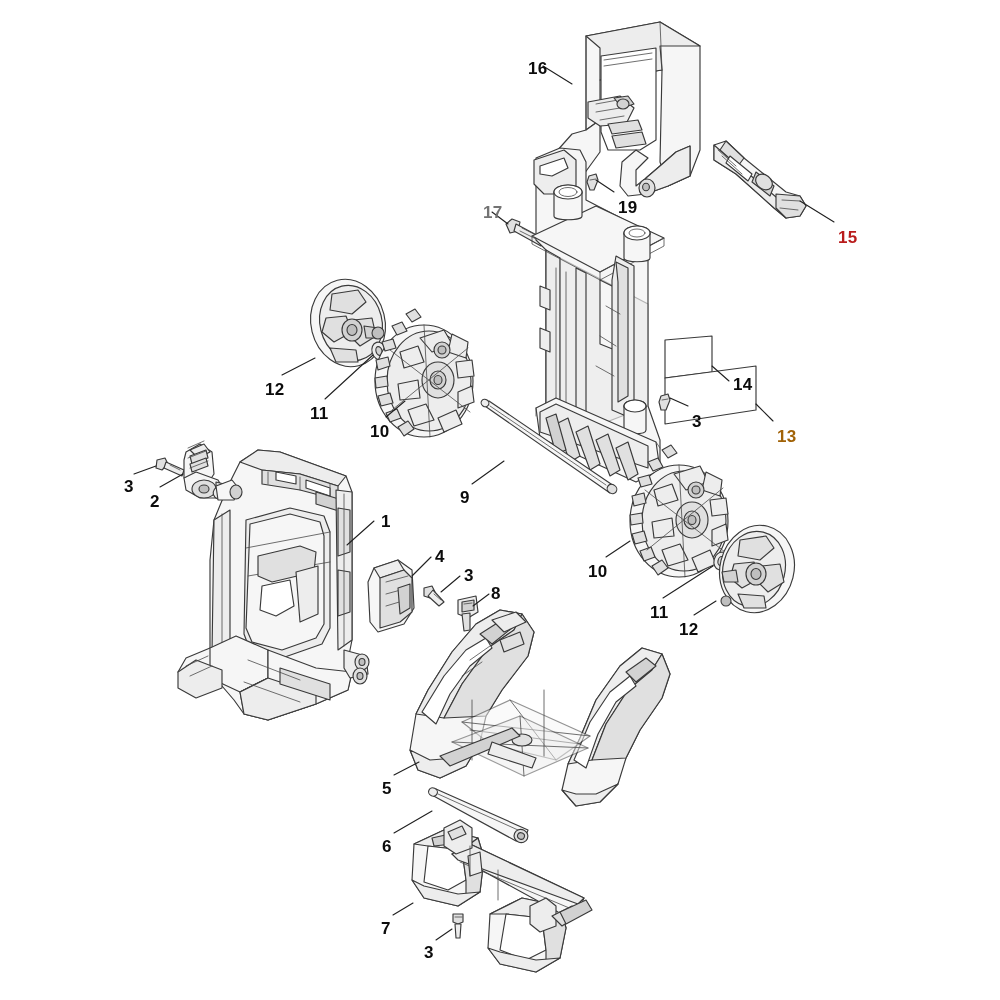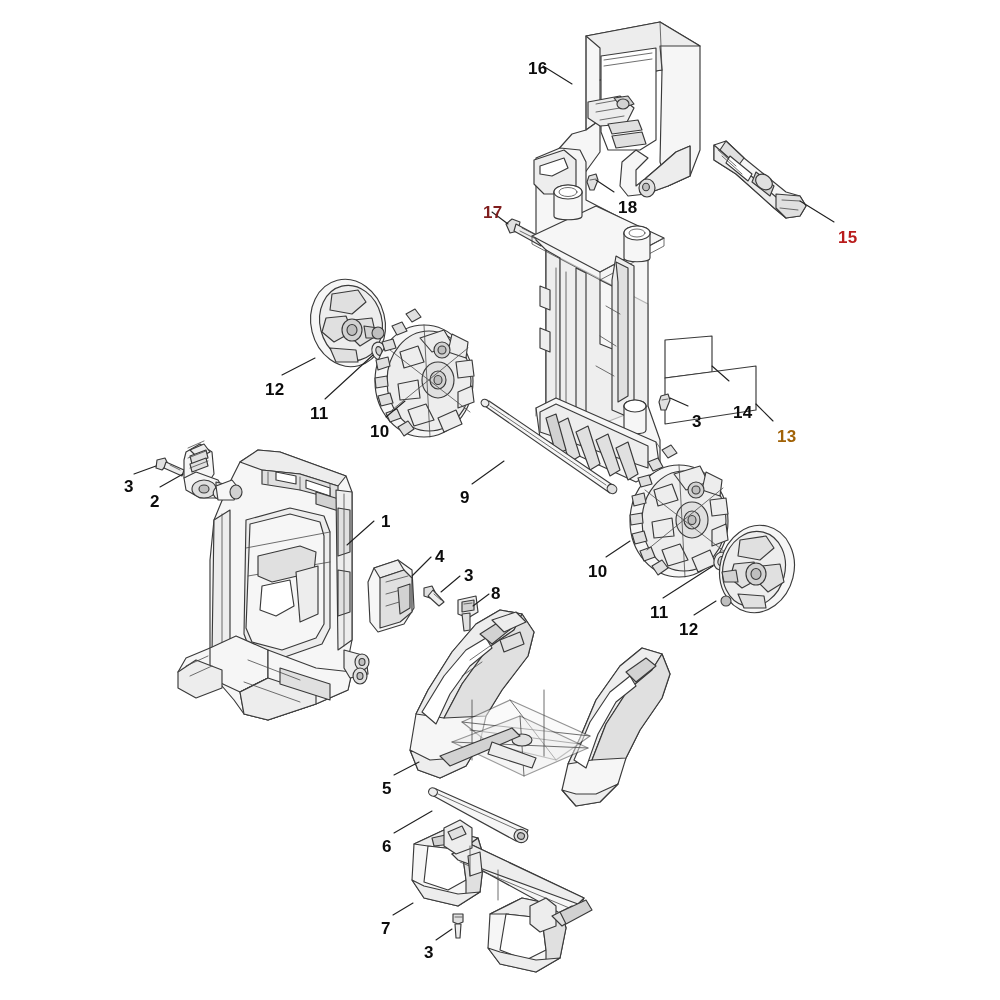--- a/index.html
+++ b/index.html
@@ -488,21 +488,21 @@
       <div class="callout-label" style="left: 381px; top: 920px; color: rgb(12, 12, 12);">7</div>
       <div class="callout-label" style="left: 424px; top: 944px; color: rgb(12, 12, 12);">3</div>
       <div class="callout-label" style="left: 460px; top: 489px; color: rgb(12, 12, 12);">9</div>
       <div class="callout-label" style="left: 370px; top: 423px; color: rgb(12, 12, 12);">10</div>
       <div class="callout-label" style="left: 310px; top: 405px; color: rgb(12, 12, 12);">11</div>
       <div class="callout-label" style="left: 265px; top: 381px; color: rgb(12, 12, 12);">12</div>
       <div class="callout-label" style="left: 588px; top: 563px; color: rgb(12, 12, 12);">10</div>
       <div class="callout-label" style="left: 650px; top: 604px; color: rgb(12, 12, 12);">11</div>
       <div class="callout-label" style="left: 679px; top: 621px; color: rgb(12, 12, 12);">12</div>
       <div class="callout-label" style="left: 777px; top: 428px; color: #a16207;">13</div>
-      <div class="callout-label" style="left: 733px; top: 404px; color: rgb(12, 12, 12);">14</div>
+      <div class="callout-label" style="left: 733px; top: 376px; color: rgb(12, 12, 12);">14</div>
       <div class="callout-label" style="left: 692px; top: 413px; color: rgb(12, 12, 12);">3</div>
       <div class="callout-label" style="left: 838px; top: 229px; color: #b91c1c;">15</div>
       <div class="callout-label" style="left: 528px; top: 60px; color: rgb(12, 12, 12);">16</div>
-      <div class="callout-label" style="left: 483px; top: 204px; color: #7f1d1d;">17</div>
-      <div class="callout-label" style="left: 618px; top: 199px; color: rgb(12, 12, 12);">18</div>
+      <div class="callout-label" style="left: 483px; top: 204px; color: #737373;">17</div>
+      <div class="callout-label" style="left: 618px; top: 199px; color: rgb(12, 12, 12);">19</div>
     </div>
 
 </div>
 
 </body></html>

